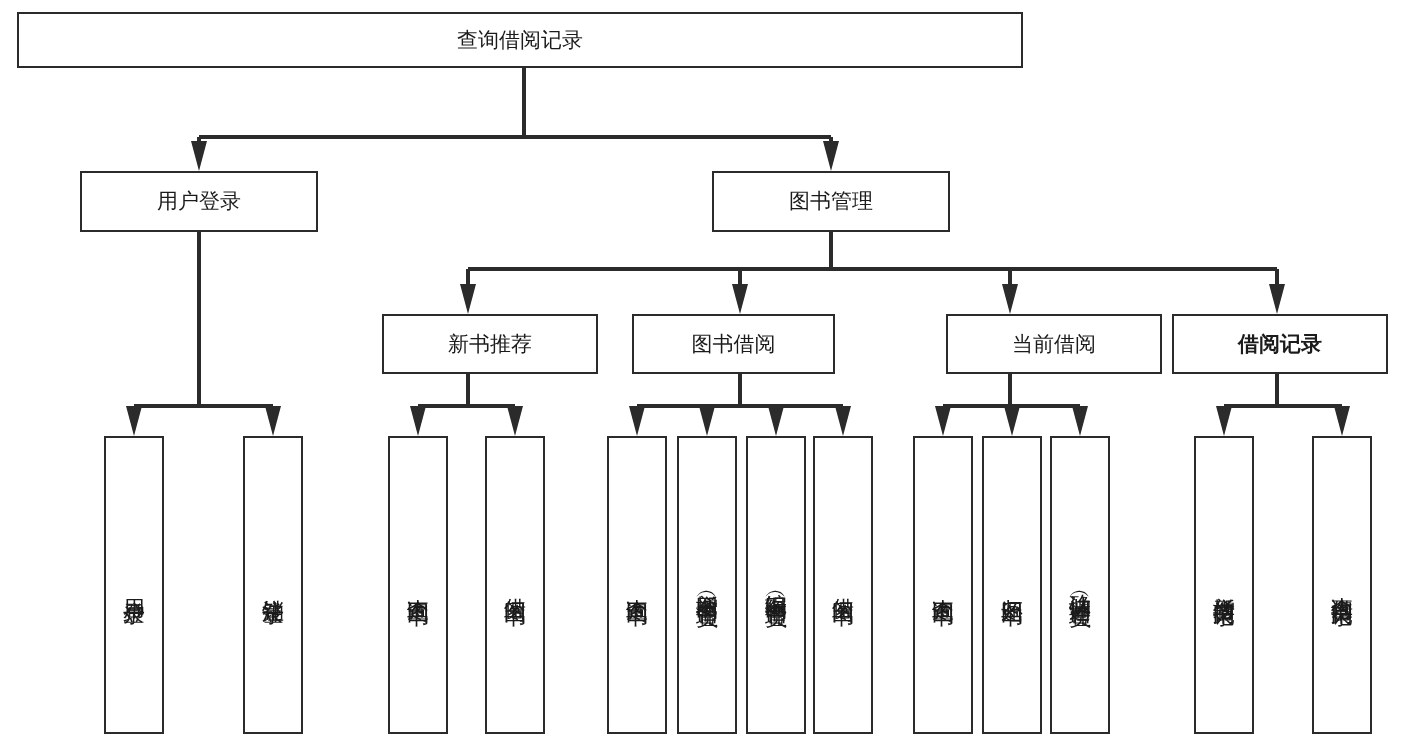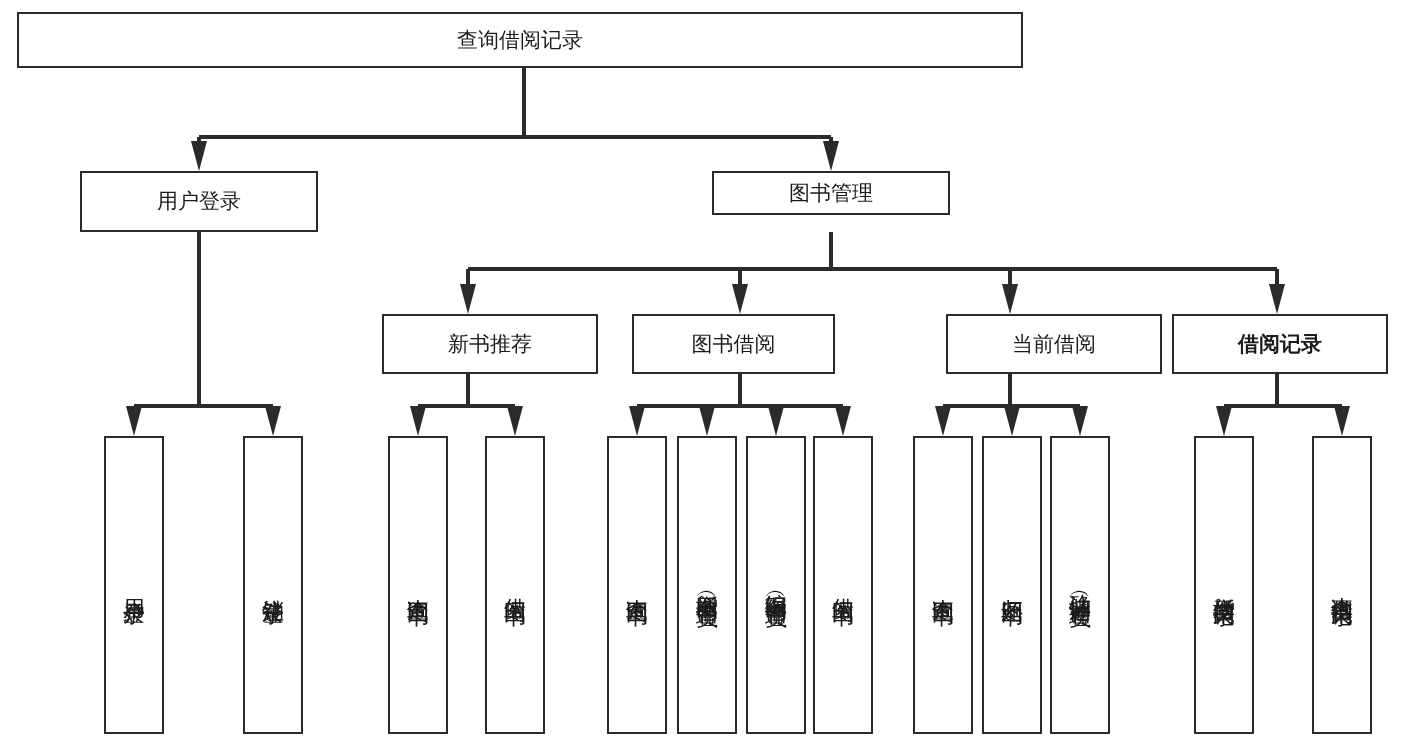--- a/index.html
+++ b/index.html
@@ -125,21 +125,21 @@
       </g>
   </svg>
 
   <div id="node-layer">
       <div class="node-box horizontal" style="left: 17px; top: 12px; width: 1006px; height: 56px; border-color: rgb(43, 43, 43);">
         <div class="node-label" style="color: rgb(27, 27, 27);">查询借阅记录</div>
       </div>
       <div class="node-box horizontal" style="left: 80px; top: 171px; width: 238px; height: 61px; border-color: rgb(43, 43, 43);">
         <div class="node-label" style="color: rgb(27, 27, 27);">用户登录</div>
       </div>
-      <div class="node-box horizontal" style="left: 712px; top: 171px; width: 238px; height: 44px; border-color: rgb(43, 43, 43);">
+      <div class="node-box horizontal" style="left: 712px; top: 171px; width: 238px; height: 61px; border-color: rgb(43, 43, 43);">
         <div class="node-label" style="color: rgb(27, 27, 27);">图书管理</div>
       </div>
       <div class="node-box horizontal" style="left: 362px; top: 314px; width: 216px; height: 60px; border-color: rgb(43, 43, 43); margin-left: 20px;">
         <div class="node-label" style="color: rgb(27, 27, 27);">新书推荐</div>
       </div>
       <div class="node-box horizontal" style="left: 632px; top: 314px; width: 203px; height: 60px; border-color: rgb(43, 43, 43);">
         <div class="node-label" style="color: rgb(27, 27, 27);">图书借阅</div>
       </div>
       <div class="node-box horizontal" style="left: 902px; top: 314px; width: 216px; height: 60px; border-color: rgb(43, 43, 43); margin-left: 44px;">
         <div class="node-label" style="color: rgb(27, 27, 27);">当前借阅</div>

